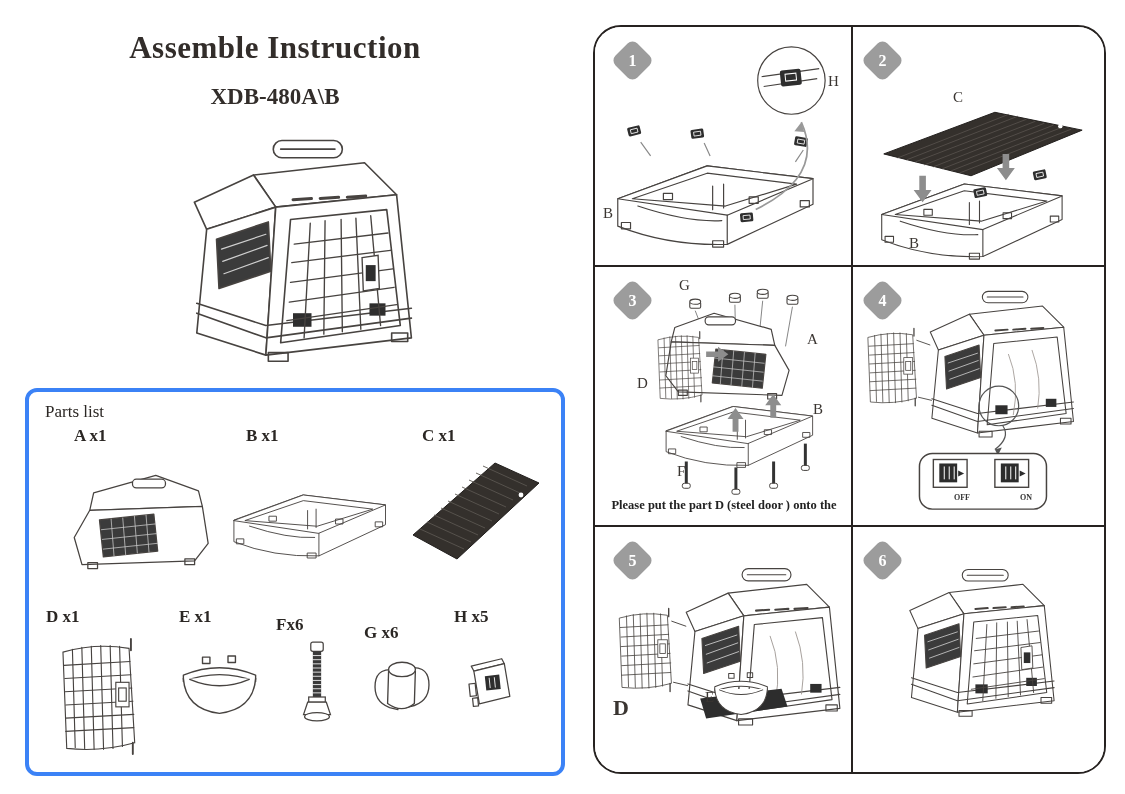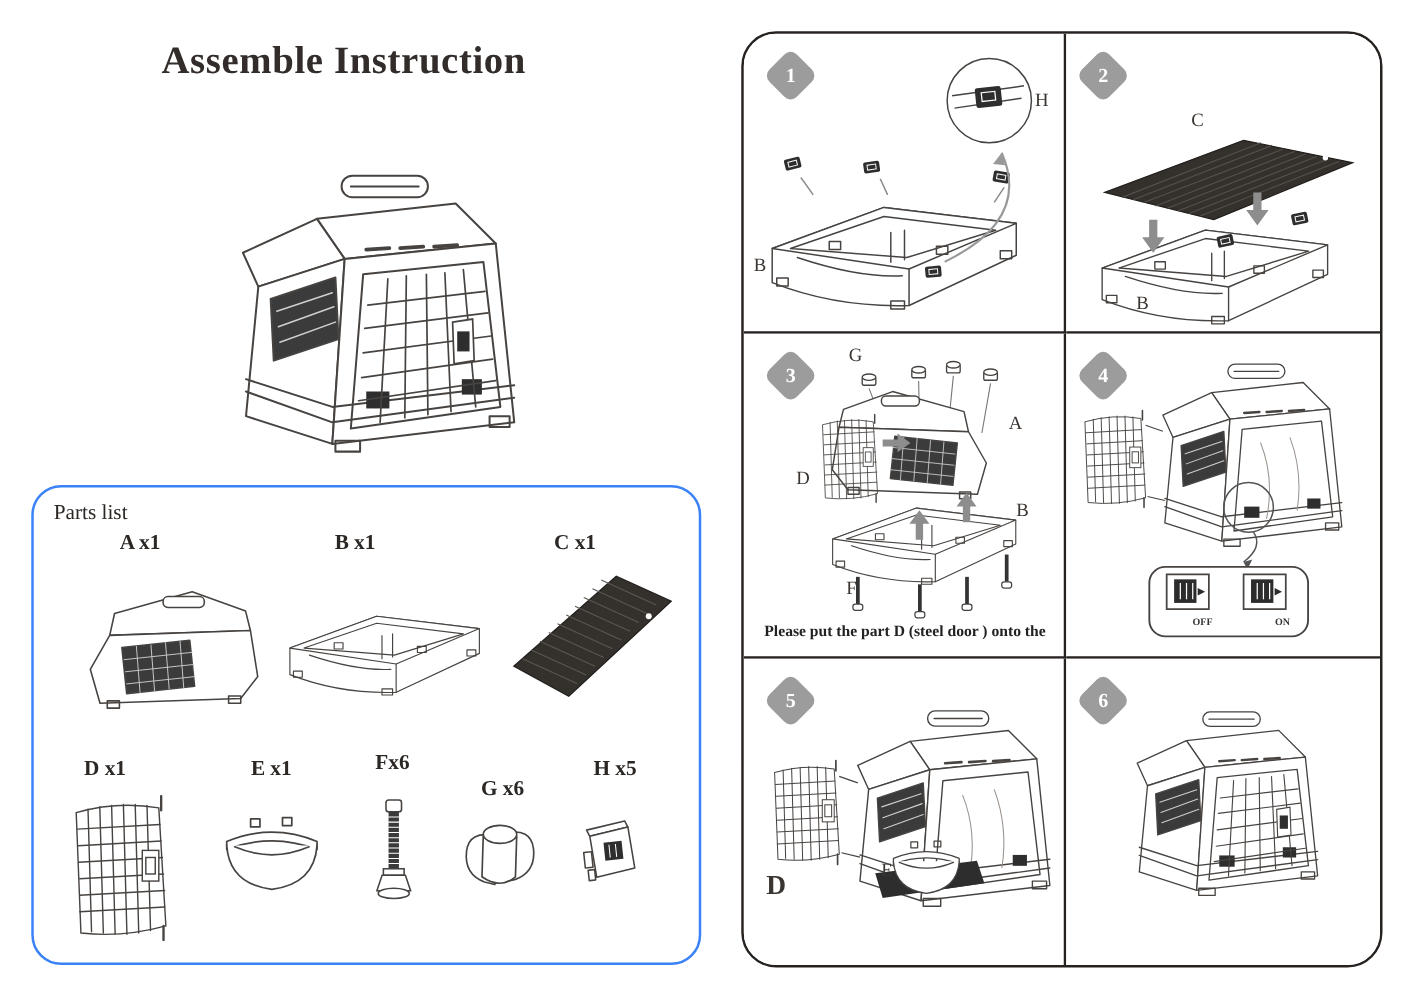--- a/index.html
+++ b/index.html
@@ -4,23 +4,23 @@
 <style>
   html,body{margin:0;padding:0;background:#ffffff;}
   .page{position:relative;width:1125px;height:794px;background:#fff;overflow:hidden;
         font-family:Liberation Serif, serif;color:#322d2a;}
   .title{position:absolute;left:40px;top:30px;width:470px;text-align:center;
          font-size:31px;font-weight:bold;letter-spacing:.5px;color:#322d2a;}
   .model{position:absolute;left:40px;top:84px;width:470px;text-align:center;
          font-size:23px;font-weight:bold;color:#322d2a;}
   .main-ill{position:absolute;left:145px;top:130px;width:296px;height:248px;}
   .parts-box{position:absolute;left:25px;top:388px;width:532px;height:380px;
-             border:2px solid #3b82f6;border-radius:24px;}
+             border:4px solid #3b82f6;border-radius:12px;}
   .parts-title{position:absolute;left:16px;top:10px;font-size:17px;color:#2b2724;}
-  .plabel{position:absolute;width:80px;text-align:center;font-size:17px;font-weight:600;color:#2b2724;}
+  .plabel{position:absolute;width:80px;text-align:left;font-size:17px;font-weight:600;color:#2b2724;}
   .pfig{position:absolute;}
   .steps-grid{position:absolute;left:593px;top:25px;width:509px;height:745px;
               border:2px solid #262220;border-radius:28px;overflow:hidden;
               display:grid;grid-template-columns:258px 251px;grid-template-rows:240px 260px 245px;}
   .cell{position:relative;background:#fff;}
   .bR{border-right:2px solid #262220;}
   .bB{border-bottom:2px solid #262220;}
   .fig{position:absolute;left:0;top:0;width:100%;height:100%;}
   .badge{position:absolute;left:22px;top:18px;width:31px;height:31px;background:#9c9c9c;
          border-radius:7px;transform:rotate(45deg);display:flex;align-items:center;justify-content:center;z-index:3;}
@@ -173,20 +173,21 @@
       <g id="g-latchicon" stroke="#474340" stroke-width="1.4" fill="none">
         <rect x="0" y="0" width="34" height="28" fill="#fff"></rect>
         <rect x="6" y="4" width="18" height="19" fill="#2c2c2c" stroke="none"></rect>
         <path d="M11,7 L11,20 M16,7 L16,20 M21,7 L21,20" stroke="#fff" stroke-width="1"></path>
         <path d="M25,11 L31,14 L25,17 Z" fill="#2c2c2c" stroke="none"></path>
       </g>
     </defs>
   </svg>
 
   <div class="title">Assemble Instruction</div>
+  <div class="model">XDB-480A\B</div>
 
   <svg class="main-ill" viewBox="0 0 240 200">
     <use href="#g-carrier"></use>
   </svg>
 
   <div class="parts-box">
     <div class="parts-title">Parts list</div>
 
     <span class="plabel" style="left:45px;top:34px">A x1</span>
     <span class="plabel" style="left:217px;top:34px">B x1</span>
@@ -197,21 +198,21 @@
       </svg>
     <svg class="pfig" style="left:195px;top:82px" width="170" height="100" viewBox="0 0 240 130">
         <use href="#g-tray"></use>
       </svg>
     <svg class="pfig" style="left:372px;top:58px" width="150" height="122" viewBox="0 0 150 120">
         <use href="#g-mat"></use>
       </svg>
 
     <span class="plabel" style="left:17px;top:215px">D x1</span>
     <span class="plabel" style="left:150px;top:215px">E x1</span>
-    <span class="plabel" style="left:247px;top:210px">Fx6</span>
+    <span class="plabel" style="left:247px;top:223px">Fx6</span>
     <span class="plabel" style="left:335px;top:231px">G x6</span>
     <span class="plabel" style="left:425px;top:215px">H x5</span>
 
     <svg class="pfig" style="left:12px;top:245px" width="110" height="118" viewBox="0 0 90 125">
         <use href="#g-door"></use>
       </svg>
     <svg class="pfig" style="left:148px;top:262px" width="85" height="70" viewBox="0 0 80 62">
         <use href="#g-bowl"></use>
       </svg>
     <svg class="pfig" style="left:272px;top:248px" width="32" height="85" viewBox="0 0 30 82">

